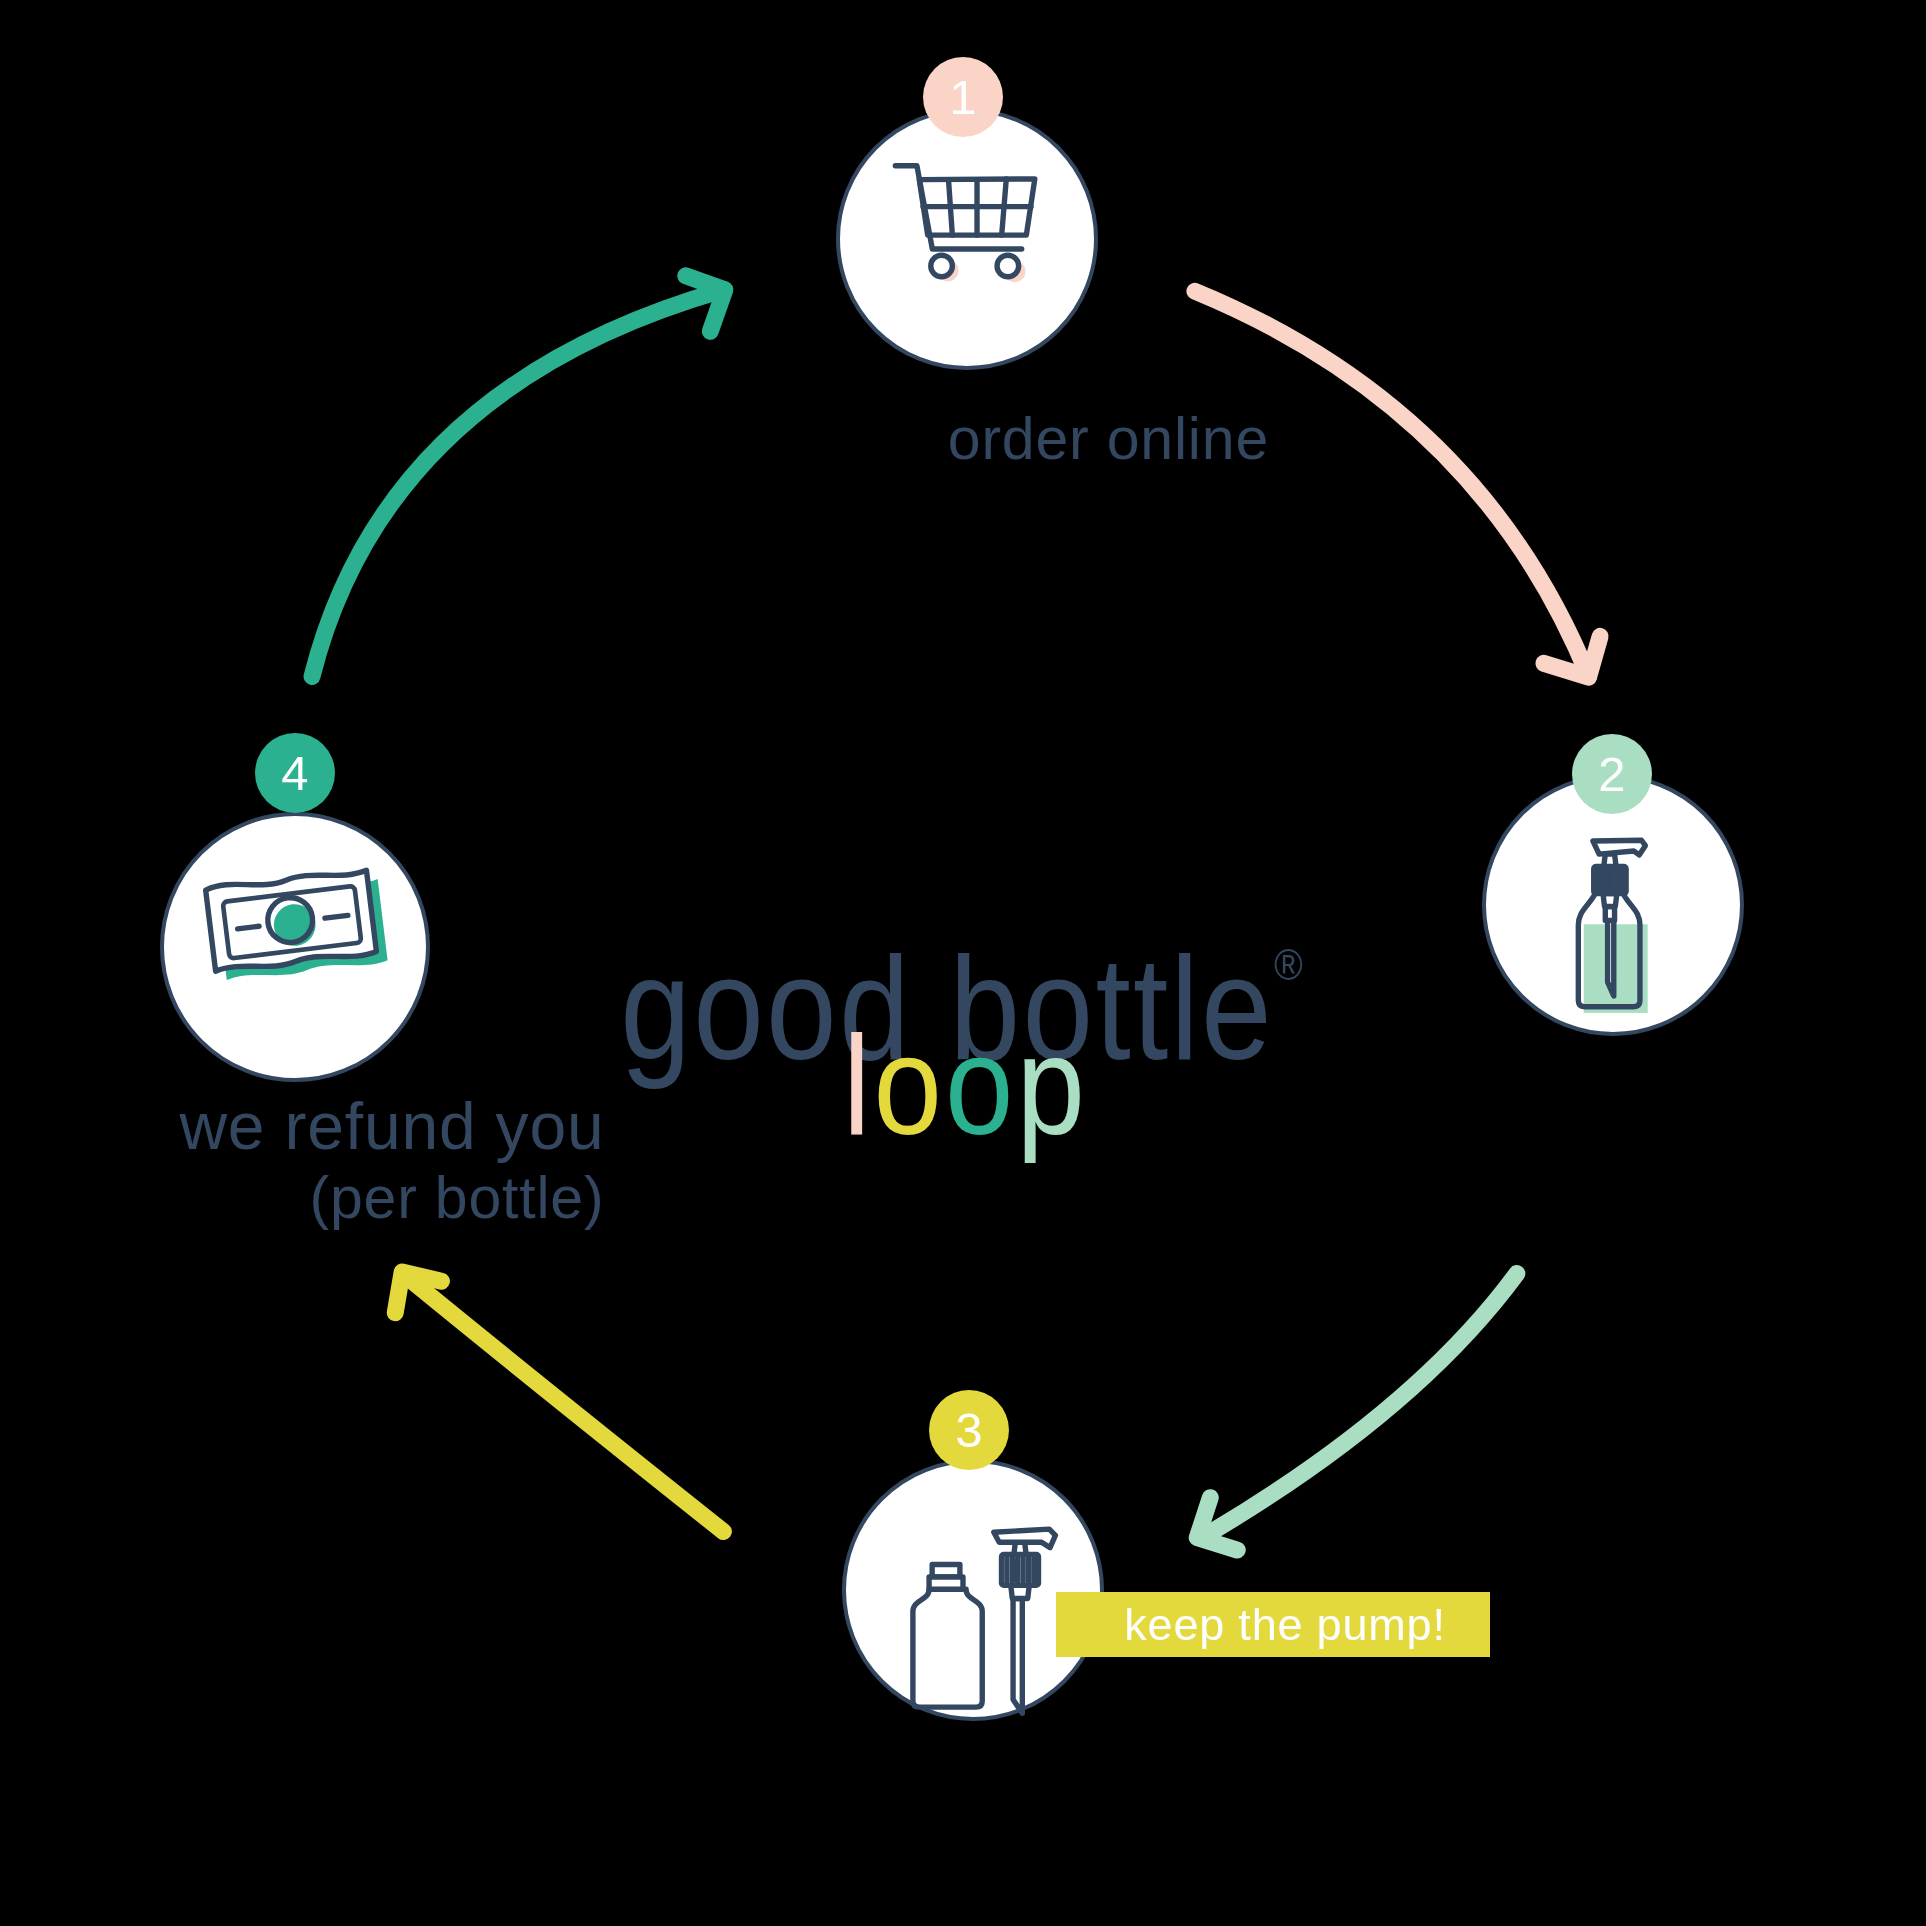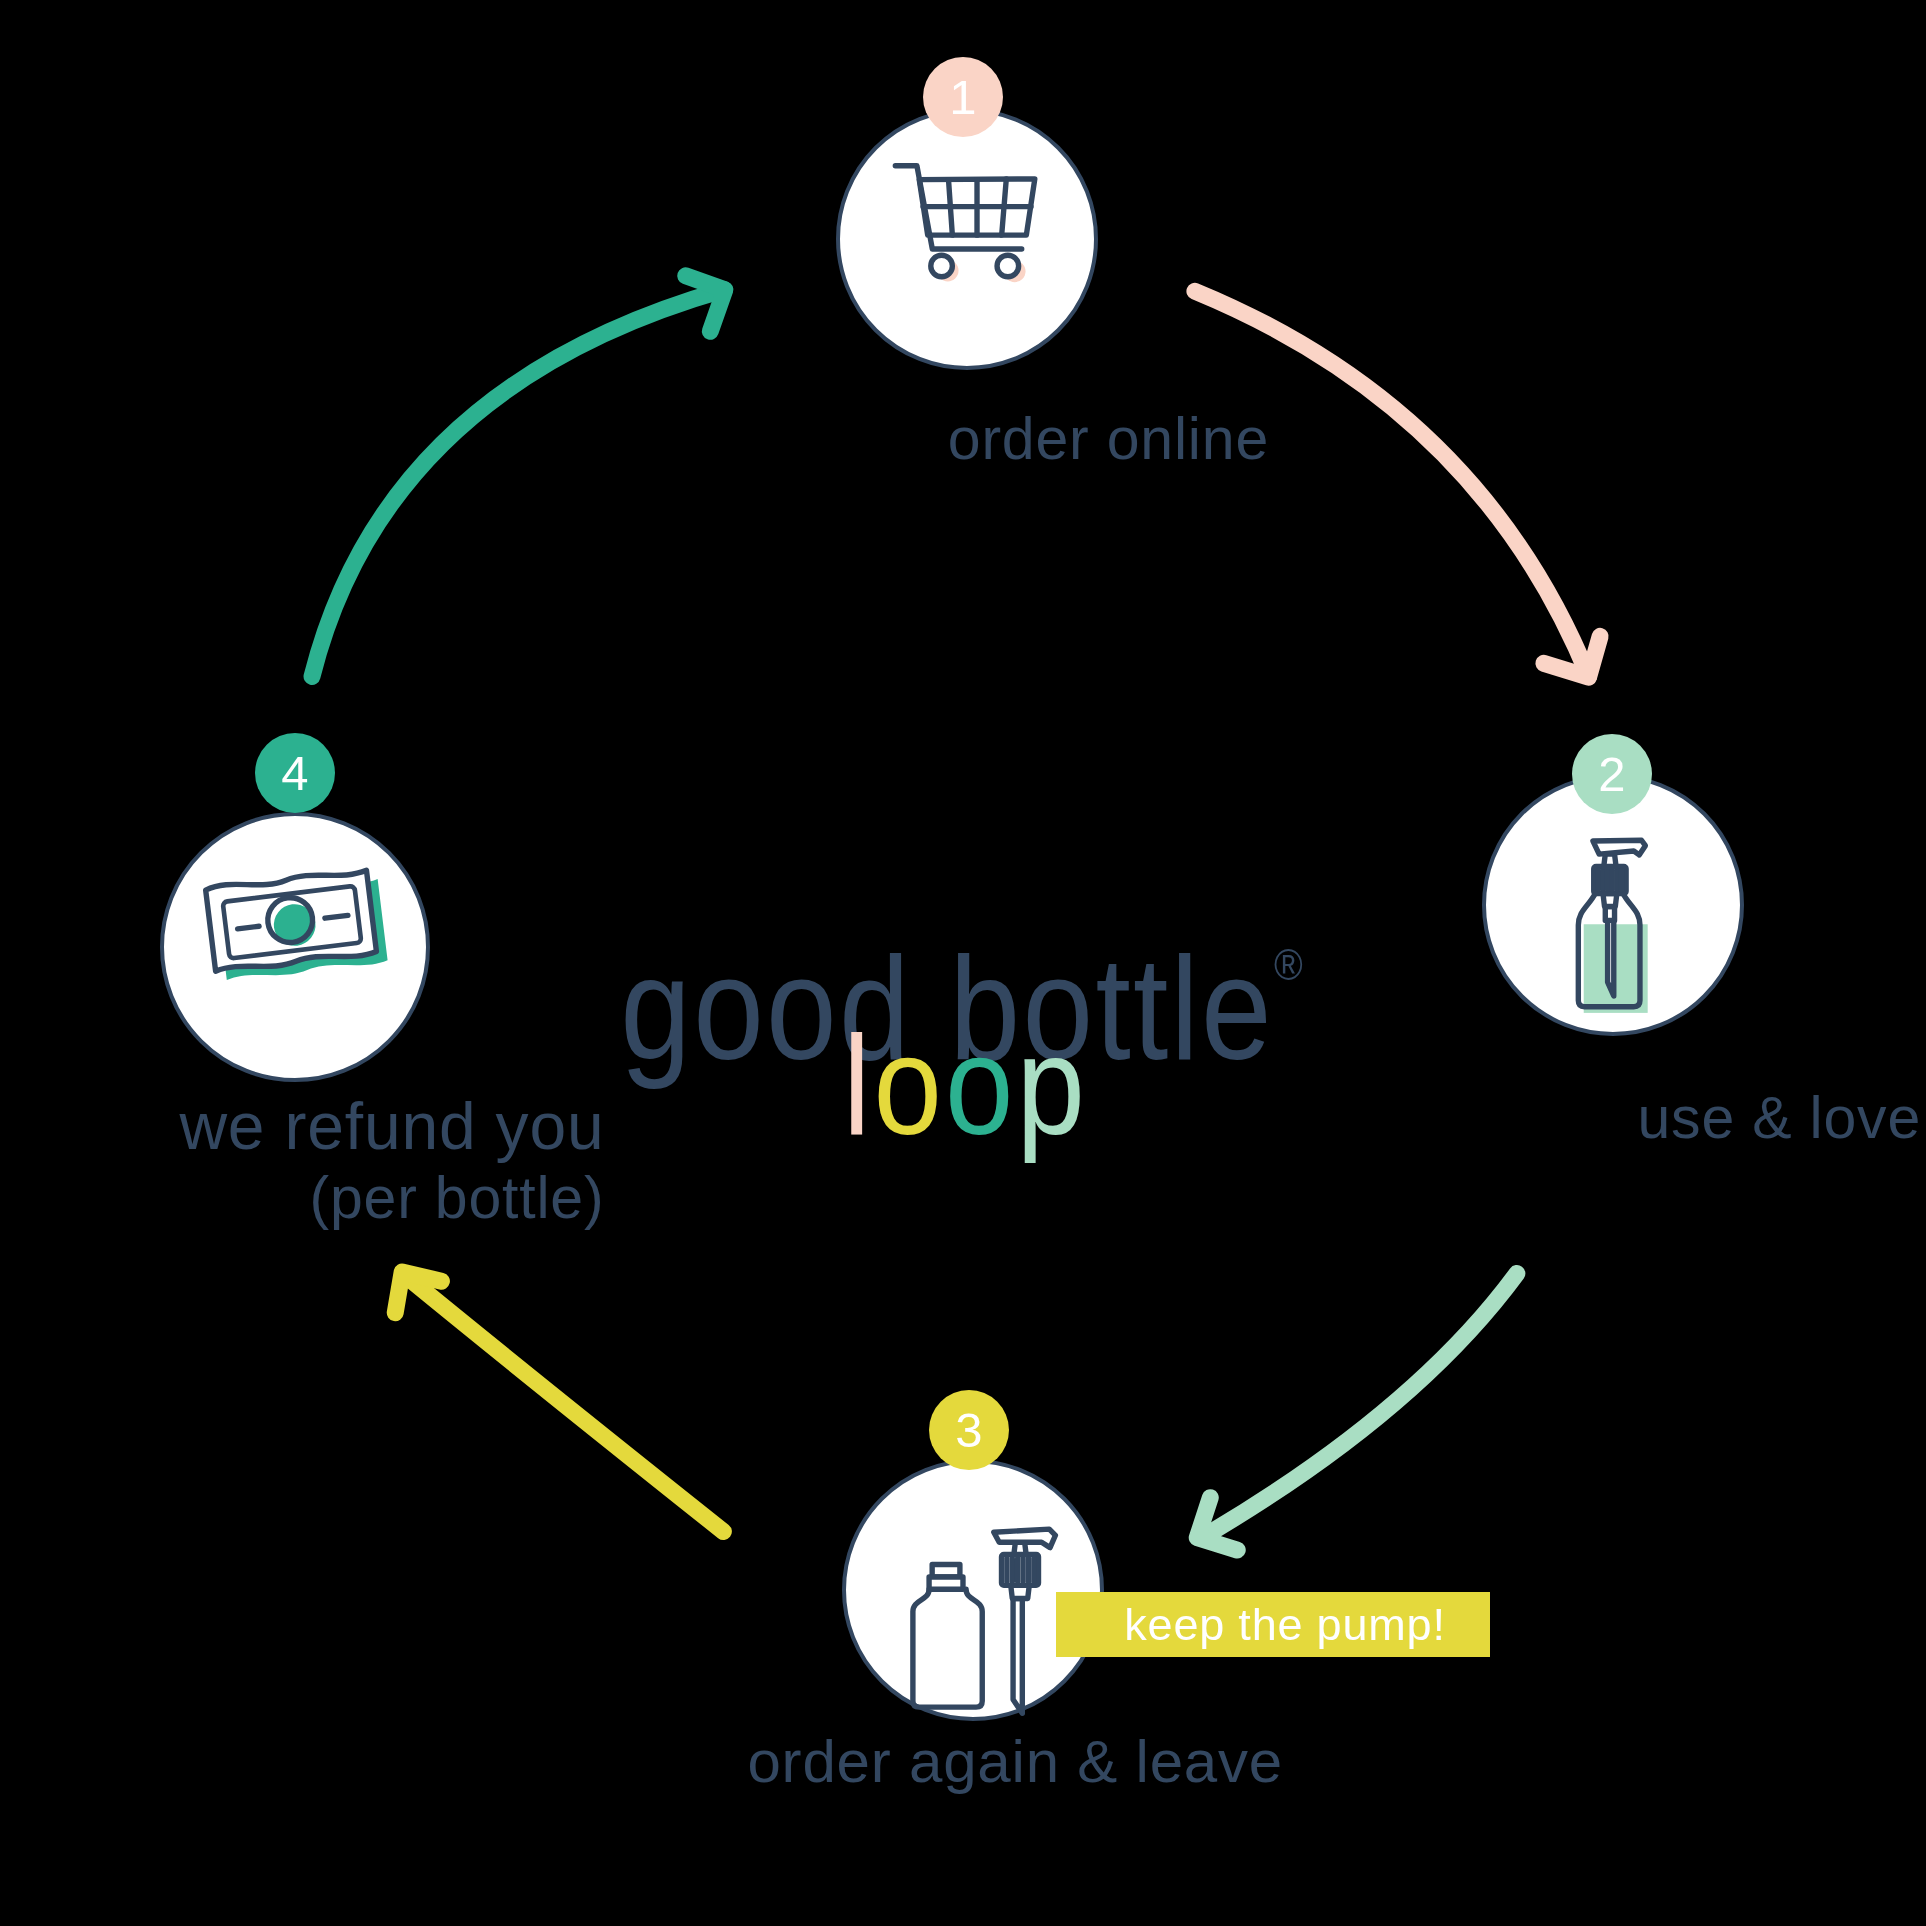--- a/index.html
+++ b/index.html
@@ -105,21 +105,20 @@
     <line class="icon-line" x1="157" y1="125" x2="157" y2="150" stroke-width="5"></line>
     <line class="icon-line" x1="163" y1="125" x2="163" y2="150" stroke-width="5"></line>
     <line class="icon-line" x1="169" y1="125" x2="169" y2="150" stroke-width="5"></line>
     <line class="icon-line" x1="175" y1="125" x2="175" y2="150" stroke-width="5"></line>
     <line class="icon-line" x1="181" y1="125" x2="181" y2="150" stroke-width="5"></line>
     <path class="icon-line-white" d="M160,104 L172,104 L174,120 L158,120 Z"></path>
     <path class="icon-line-white" d="M144,87 L207,86 L212,93 L204,105 L197,100 L152,104 Z"></path>
   </svg>
   <div class="badge badge-2" style="background: rgb(169, 222, 195);">2</div>
   <div class="label label-2">
-    <div>use &amp; love</div>
   </div>
 
   <div class="step-circle circle-3"></div>
   <svg class="icon-svg icon-3" width="262" height="262" viewBox="0 0 340 340">
     <rect class="icon-line" x="117" y="137" width="36" height="16"></rect>
     <rect class="icon-line" x="113" y="153" width="44" height="16"></rect>
     <path class="icon-line" d="M113,169 C113,184 92,182 92,198 L92,314 Q92,322 100,322 L174,322 Q182,322 182,314 L182,198 C182,182 161,184 161,169"></path>
     <path class="icon-line-white" d="M222,181 L234,181 L234,330 L222,312 Z"></path>
     <path class="icon-line-white" d="M219,164 L243,164 L241,181 L221,181 Z"></path>
     <rect class="icon-line-white" x="207" y="124" width="48" height="40" rx="3"></rect>
@@ -128,21 +127,20 @@
     <line class="icon-line" x1="228" y1="129" x2="228" y2="159" stroke-width="5"></line>
     <line class="icon-line" x1="235" y1="129" x2="235" y2="159" stroke-width="5"></line>
     <line class="icon-line" x1="242" y1="129" x2="242" y2="159" stroke-width="5"></line>
     <line class="icon-line" x1="249" y1="129" x2="249" y2="159" stroke-width="5"></line>
     <path class="icon-line-white" d="M225,108 L237,108 L239,124 L223,124 Z"></path>
     <path class="icon-line-white" d="M197,95 L269,91 L277,99 L270,115 L259,108 L204,108 Z"></path>
   </svg>
   <div class="badge badge-3" style="background: rgb(228, 217, 60);">3</div>
   <div class="callout" style="background: rgb(228, 217, 60);">keep the pump!</div>
   <div class="label label-3">
-    <div>order again &amp; leave</div>
   </div>
 
   <div class="step-circle circle-4"></div>
   <svg class="icon-svg icon-4" width="270" height="270" viewBox="0 0 350 350">
     <g transform="rotate(-7 170 142)">
       <path transform="translate(13,13)" fill="var(--teal)" d="M65,88 C100,76 135,98 170,88 C205,78 240,98 275,88 L275,194 C240,204 205,184 170,194 C135,204 100,184 65,194 Z"></path>
       <path class="icon-line-white" d="M65,88 C100,76 135,98 170,88 C205,78 240,98 275,88 L275,194 C240,204 205,184 170,194 C135,204 100,184 65,194 Z"></path>
       <rect x="85" y="106" width="172" height="74" rx="6" fill="none" stroke="var(--navy)" stroke-width="6"></rect>
       <circle cx="174" cy="147" r="27" fill="var(--teal)"></circle>
       <circle cx="169" cy="140" r="29" fill="none" stroke="var(--navy)" stroke-width="7"></circle>

